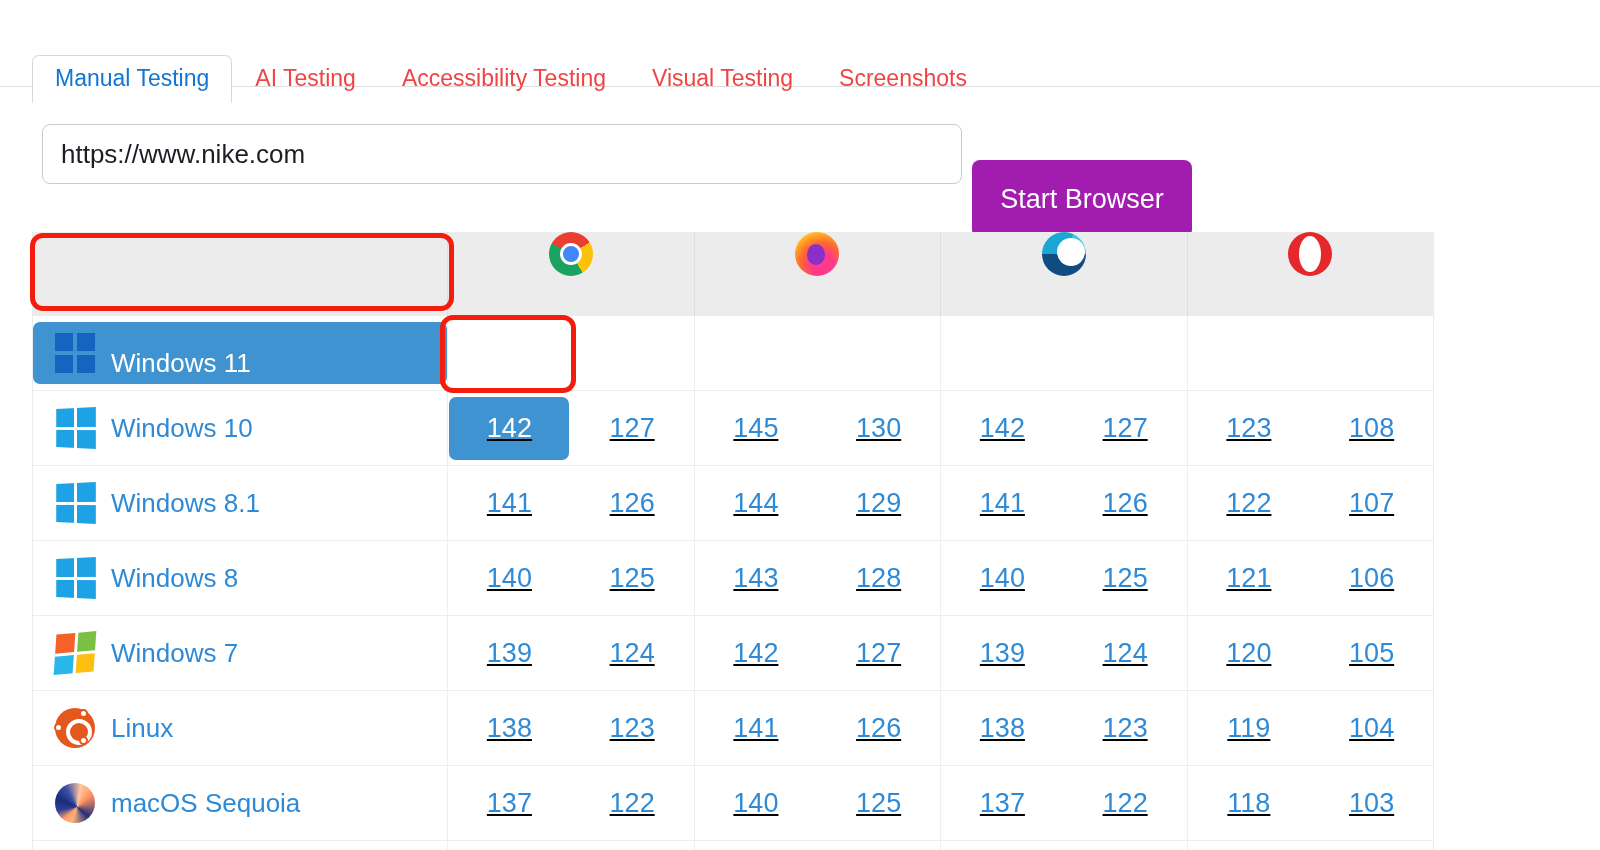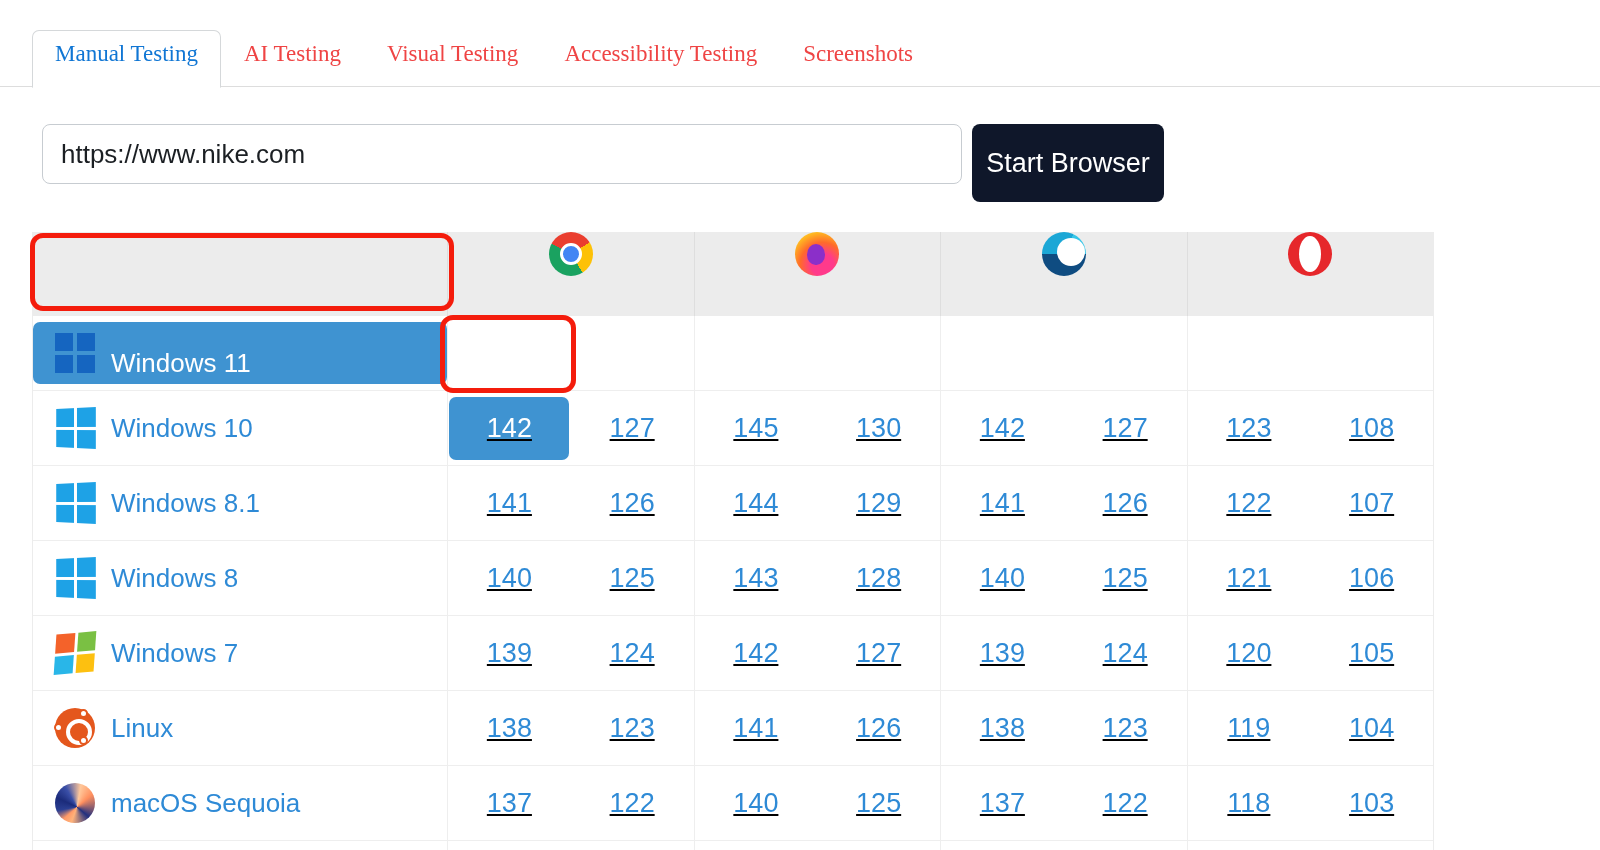--- a/index.html
+++ b/index.html
@@ -12,24 +12,24 @@
 
   
   .tabbar {
     position: absolute;
     left: 0; top: 30px;
     width: 1600px; height: 57px;
     border-bottom: 1px solid #dddddd;
   }
   .tabs-inner {
     position: absolute;
-    left: 32px; top: 0;
+    left: 32px; top: 15px;
     display: flex;
+    align-items: flex-end;
     height: 57px;
-    font-family: Liberation Serif, serif;
   }
   .tab {
     font-size: 23px;
     color: #ef4444;
     padding: 11px 22px 12px 22px;
     line-height: 1;
     border: 1px solid transparent;
     border-bottom: none;
     border-radius: 7px 7px 0 0;
     cursor: pointer;
@@ -57,30 +57,31 @@
     border: 1px solid #c7ccd1;
     border-radius: 8px;
     background: #ffffff;
     font-family: "Liberation Sans", sans-serif;
     font-size: 26px;
     color: #1b1f23;
     padding: 0 18px;
     outline: none;
   }
   .start-btn {
-    width: 192px; height: 78px;
-    background: #0f172a;
+    width: 220px; height: 78px;
+    background: #a21caf;
     border: none;
     border-radius: 8px;
     color: #ffffff;
     font-family: "Liberation Sans", sans-serif;
     font-size: 27px;
     cursor: pointer;
     line-height: 78px;
     text-align: center;
+    margin-top: 36px;
   }
 
   
   .grid {
     position: absolute;
     left: 32px; top: 232px;
     width: 1402px;
     border-left: 1px solid #ececec;
     border-right: 1px solid #ececec;
   }
@@ -214,22 +215,22 @@
   .opera::after { content:""; position:absolute; left:11px; top:4px; width:22px; height:36px;
     border-radius:50%; background:#ffffff; }
 </style>
 </head>
 <body>
 
 <div class="tabbar">
   <div class="tabs-inner" id="tabs-inner">
       <div class="tab active">Manual Testing</div>
       <div class="tab">AI Testing</div>
+      <div class="tab">Accessibility Testing</div>
       <div class="tab">Visual Testing</div>
-      <div class="tab">Accessibility Testing</div>
       <div class="tab">Screenshots</div>
     </div>
 </div>
 
 <div class="urlrow">
   <input class="url-input" type="text" value="https://www.nike.com" style="">
   <div class="start-btn">Start Browser</div>
 </div>
 
 <div class="grid" id="grid">

